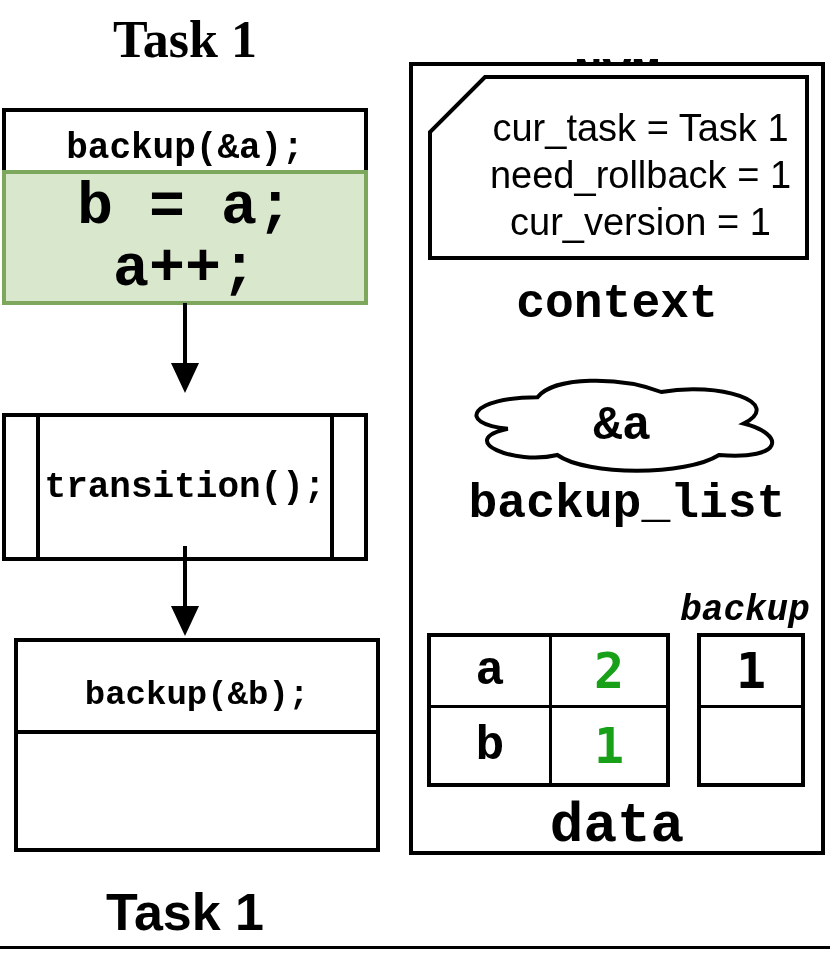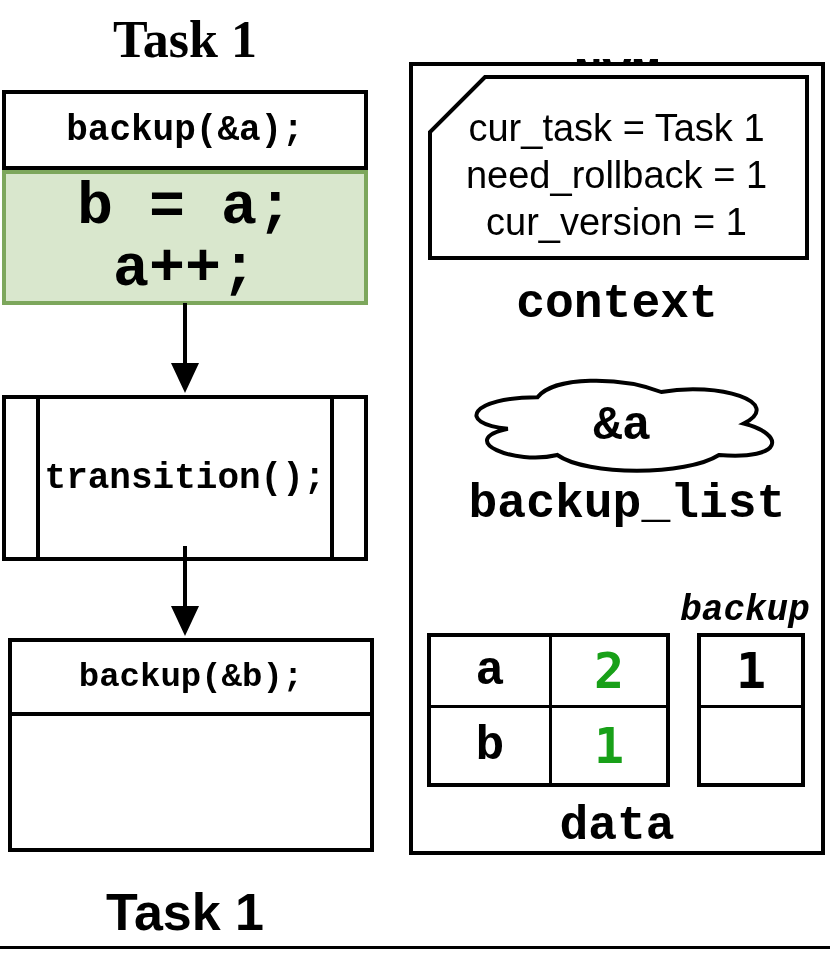--- a/index.html
+++ b/index.html
@@ -18,52 +18,52 @@
     overflow: hidden;
     font-family: "Liberation Sans", sans-serif;
     color: var(--ink);
   }
   .abs { position: absolute; }
   .sans-bold { font-family: "Liberation Sans", sans-serif; font-weight: bold; }
   .sans { font-family: "Liberation Sans", sans-serif; font-weight: normal; }
   .mono-bold { font-family: "Liberation Mono", "DejaVu Sans Mono", monospace; font-weight: bold; }
   .digit { font-family: "DejaVu Sans Mono", monospace; font-weight: bold; }
   .center-text { text-align: center; }
-  .flex-center { display: flex; align-items: center; justify-content: center; }
+  .flex-center { display: flex; align-items: center; justify-content: center; margin-top: 18px; }
 
   
   .task-title { font-size: 52px; line-height: 56px; }
   #task1-title { left: 0; top: 12px; width: 370px; font-family: Liberation Serif, serif; }
   #task2-title { left: 0; top: 884px; width: 370px; }
 
   #block1-header {
     left: 2px; top: 90px; width: 366px; height: 80px;
     background: #fff; border: 4px solid var(--ink);
     font-size: 36px;
   }
   #block1-highlight {
     left: 2px; top: 170px; width: 366px; height: 135px;
     background: var(--highlight-fill);
     border: 4px solid var(--highlight-border);
     display: flex; flex-direction: column; align-items: center; justify-content: center;
     font-size: 60px; line-height: 62px;
   }
   #block2 {
-    left: 2px; top: 395px; width: 366px; height: 166px;
+    left: 2px; top: 395px; width: 366px; height: 148px;
     background: #fff; border: 4px solid var(--ink);
     font-size: 36px;
   }
   .inner-bar {
     position: absolute; top: 0; bottom: 0; width: 4px; background: var(--ink);
   }
   #block2 .inner-bar.left-bar { left: 30px; }
   #block2 .inner-bar.right-bar { right: 30px; }
 
   #block3 {
-    left: 8px; top: 638px; width: 366px; height: 214px;
+    left: 14px; top: 638px; width: 366px; height: 214px;
     background: #fff; border: 4px solid var(--ink);
     display: flex; flex-direction: column;
   }
   #block3-header {
     height: 74px; border-bottom: 4px solid var(--ink);
     font-size: 34px;
   }
   #block3-body {
     flex: 1; display: flex; flex-direction: column; align-items: center;
     padding-top: 14px;
@@ -72,21 +72,21 @@
   #block3-dots { font-size: 52px; line-height: 44px; }
 
   #bottom-rule { left: 0; top: 946px; width: 830px; height: 3px; background: var(--ink); }
 
   
   #nvm-title { left: 409px; top: 8px; width: 416px; font-size: 48px; line-height: 52px; margin-top: 44px; }
   #nvm-box { left: 409px; top: 62px; width: 416px; height: 793px; border: 4px solid var(--ink); background: #fff; }
 
   #card-shape { left: 428px; top: 75px; }
   #card-text {
-    left: 428px; top: 105px; width: 377px;
+    left: 452px; top: 105px; width: 377px;
     font-size: 38px; line-height: 47px;
   }
   #context-label { left: 409px; top: 278px; width: 416px; font-size: 48px; line-height: 52px; }
 
   #cloud-shape { left: 451px; top: 367px; }
   #cloud-text { left: 455px; top: 400px; width: 334px; font-size: 48px; line-height: 52px; }
   #backup-list-label { left: 419px; top: 478px; width: 416px; font-size: 48px; line-height: 52px; }
 
   #backup-small-label { left: 660px; top: 592px; width: 170px; font-size: 36px; line-height: 38px; font-style: italic; }
 
@@ -106,21 +106,21 @@
   #backup-table {
     left: 697px; top: 633px; width: 108px; height: 154px;
     border: 4px solid var(--ink); background: #fff;
     display: grid;
     grid-template-rows: 71px 1fr;
   }
   #backup-table .cell { display: flex; align-items: center; justify-content: center; }
   #backup-table .cell.r-top { border-bottom: 3px solid var(--ink); }
   #backup-table .backup-value { font-size: 50px; }
 
-  #data-label { left: 409px; top: 800px; width: 416px; font-size: 48px; line-height: 52px; }
+  #data-label { left: 409px; top: 800px; width: 416px; font-size: 56px; line-height: 52px; }
 
   .arrow-svg { display: block; }
 </style>
 </head>
 <body>
 
 <div id="stage">
 
   <div id="task1-title" class="abs sans-bold center-text task-title">Task 1</div>
 

